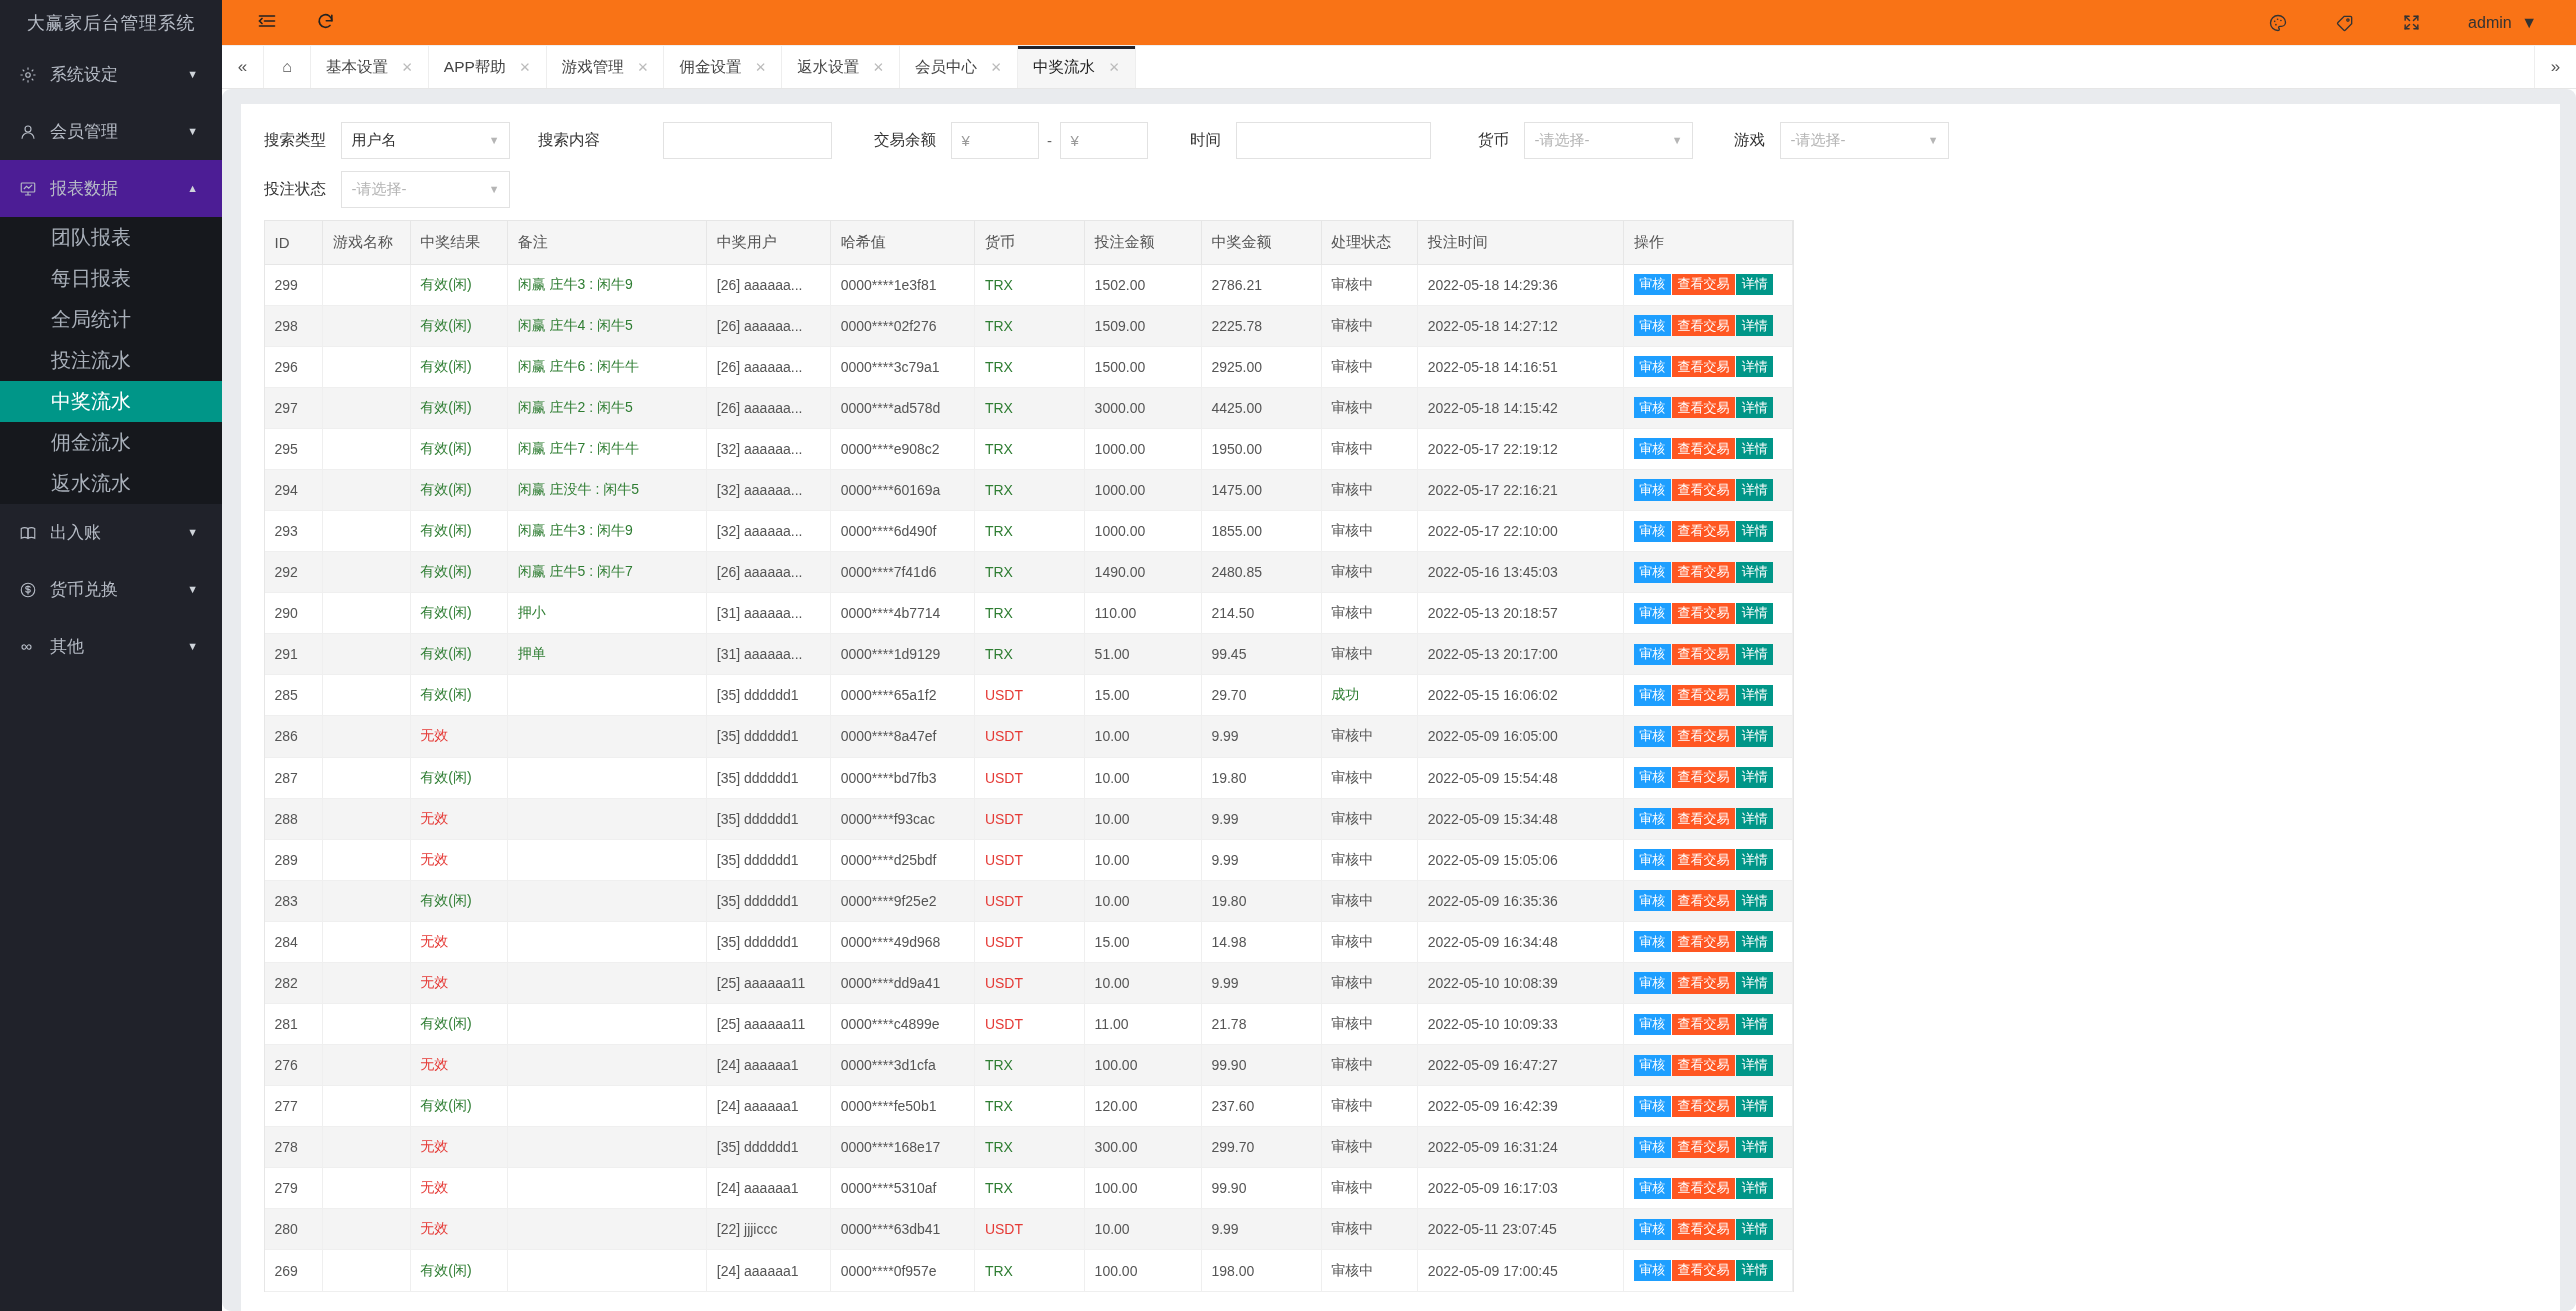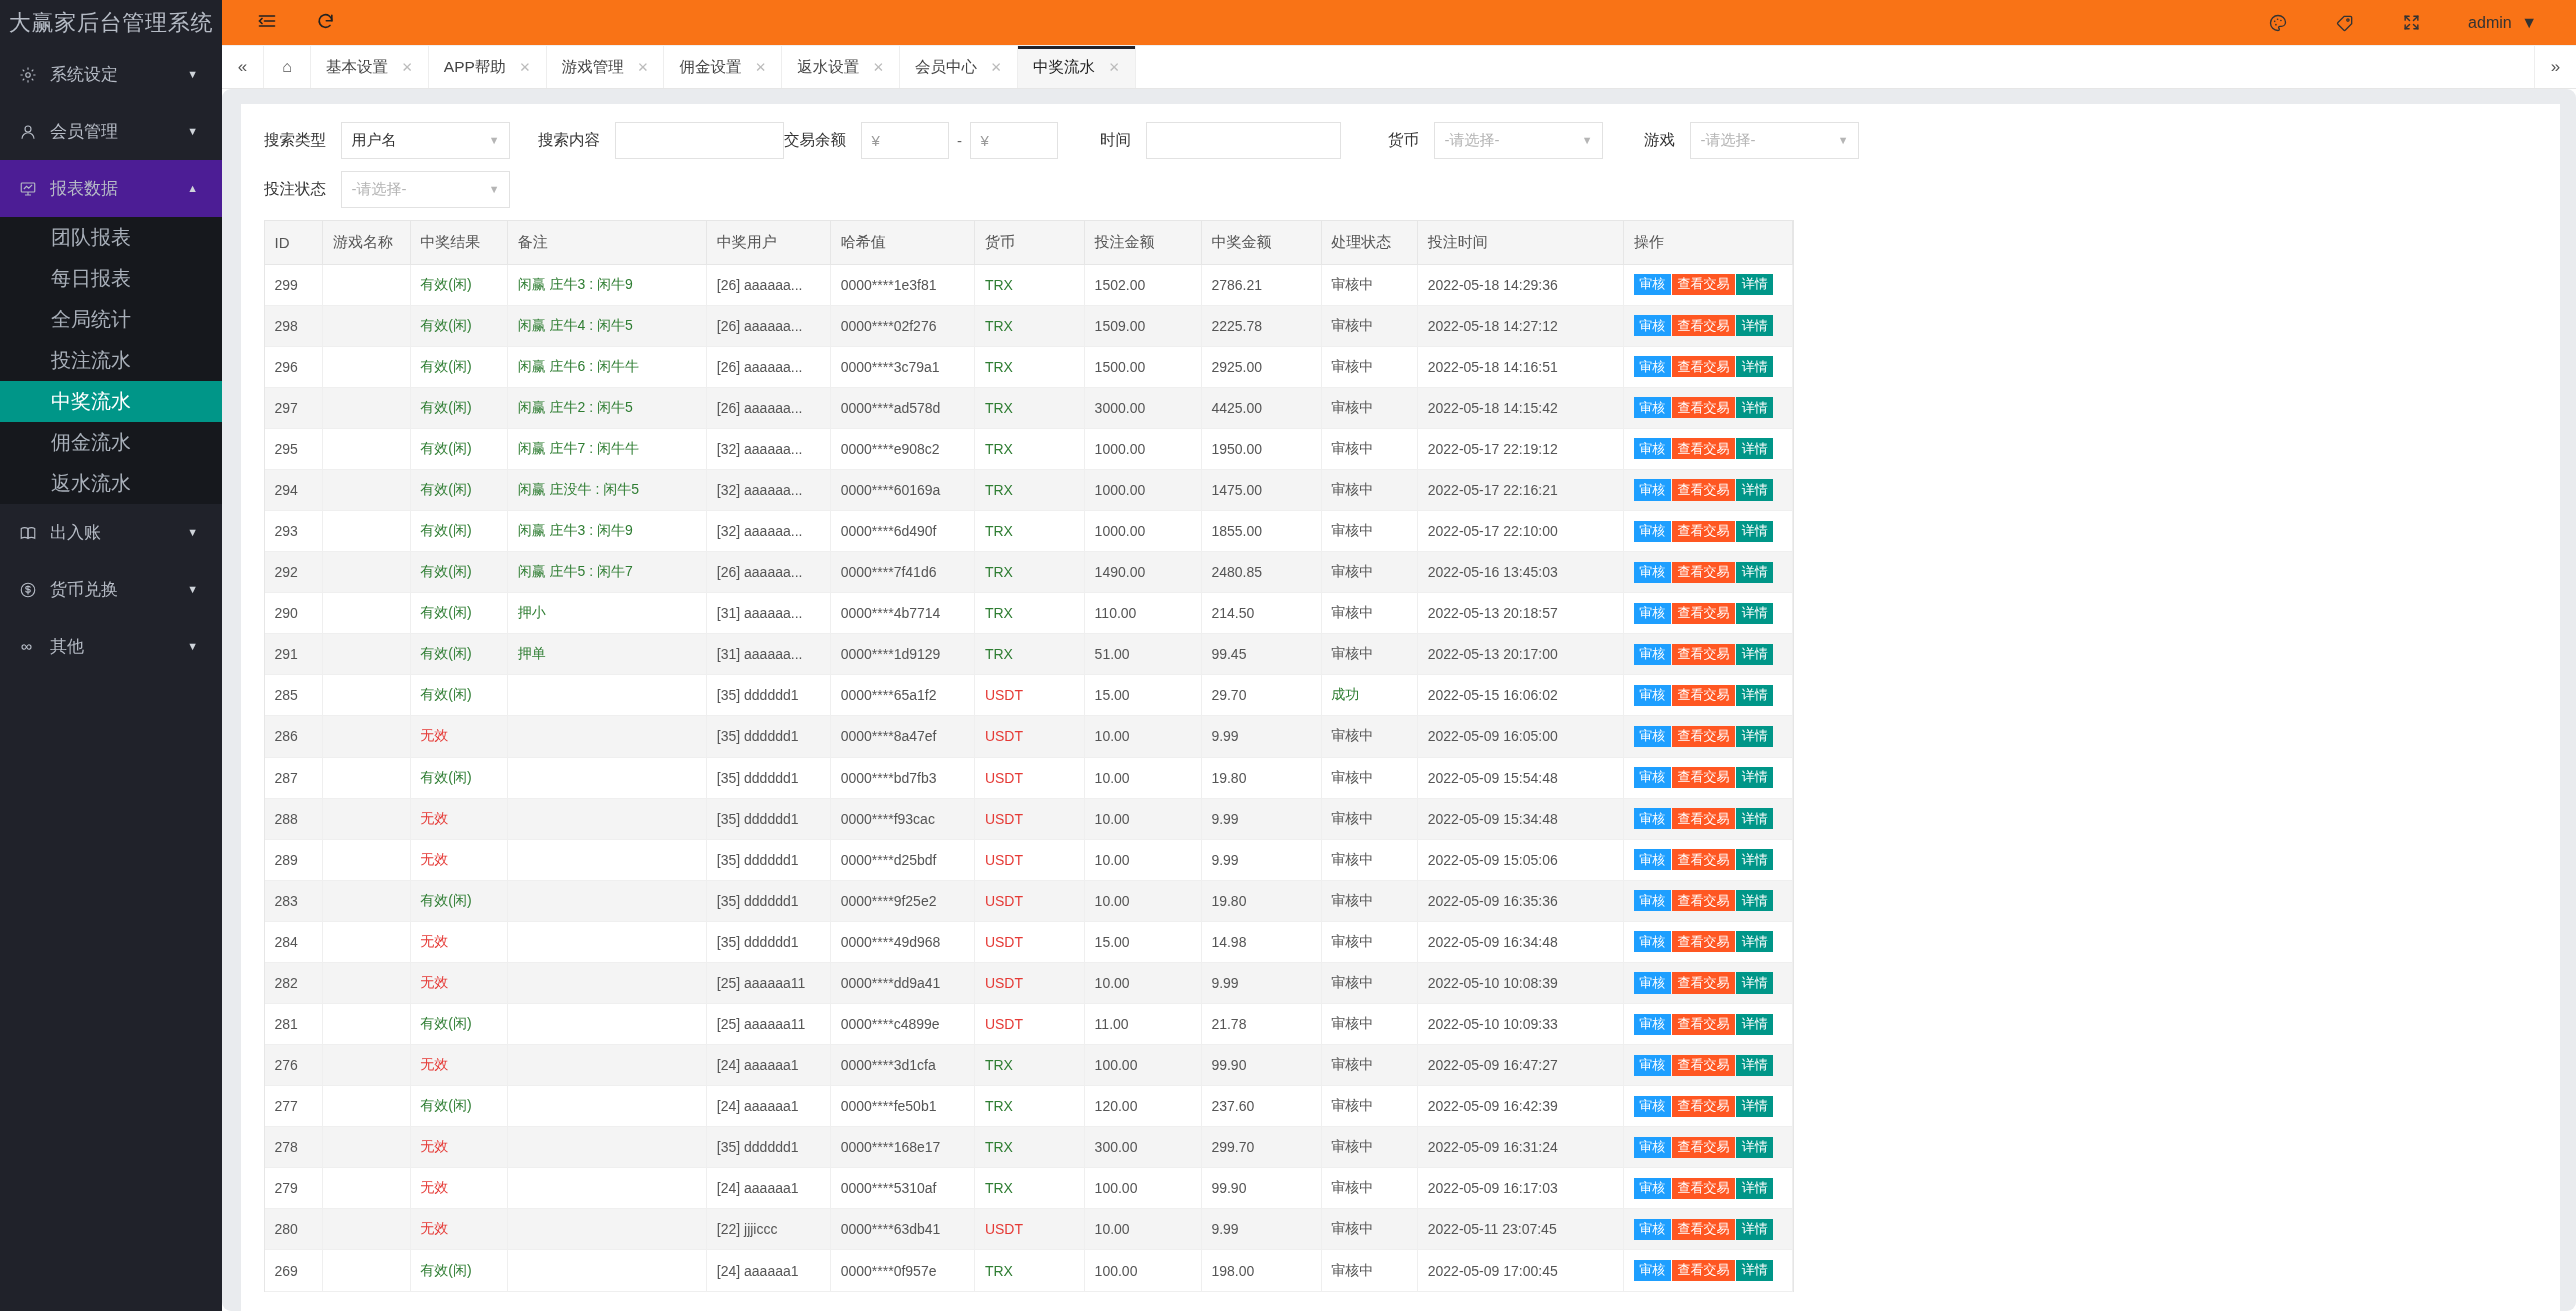--- a/index.html
+++ b/index.html
@@ -12,21 +12,21 @@
   .app { position: relative; width: 2576px; height: 1311px; display: flex; }
 
   
   .sidebar {
     width: 222px; min-width: 222px; height: 1311px;
     background: #20222a;
     display: flex; flex-direction: column;
   }
   .brand {
     height: 46px; display: flex; align-items: center; justify-content: center;
-    color: #b6bcc6; font-size: 22px; letter-spacing: 0.7px;
+    color: #b6bcc6; font-size: 18px; letter-spacing: 0.7px;
     background: #20222a;
   }
   .menu { flex: 1; }
   .menu-group-header {
     height: 57px; display: flex; align-items: center;
     padding: 0 24px 0 19px; color: #b6bcc6; font-size: 17px;
     cursor: pointer; position: relative;
   }
   .menu-group-header.open { background: #4c1d95; }
   .menu-group-header .mi { width: 31px; flex: 0 0 31px; font-size: 18px; color: #b6bcc6; display:flex; align-items:center;}
@@ -308,21 +308,21 @@
       <div class="card">
 
         <div class="form-row">
           <div class="field" style="margin-right:28px;">
             <span class="flabel">搜索类型</span>
             <div class="ctrl-select" style="width:169px;margin-left:15px;">
               <span>用户名</span>
               <span class="sel-arrow">▼</span>
             </div>
           </div>
-          <div class="field" style="">
+          <div class="field" style="margin-right:42px;gap:48px;">
             <span class="flabel">搜索内容</span>
             <input class="ctrl-input" style="width: 169px; margin-left: 15px;" value="">
           </div>
           <div class="field" style="margin-right:42px;">
             <span class="flabel">交易余额</span>
             <div class="ctrl-input" style="width:88px;margin-left:15px;">
               <span class="yen">¥</span>
             </div>
             <span class="dash">-</span>
             <div class="ctrl-input" style="width:88px;">

